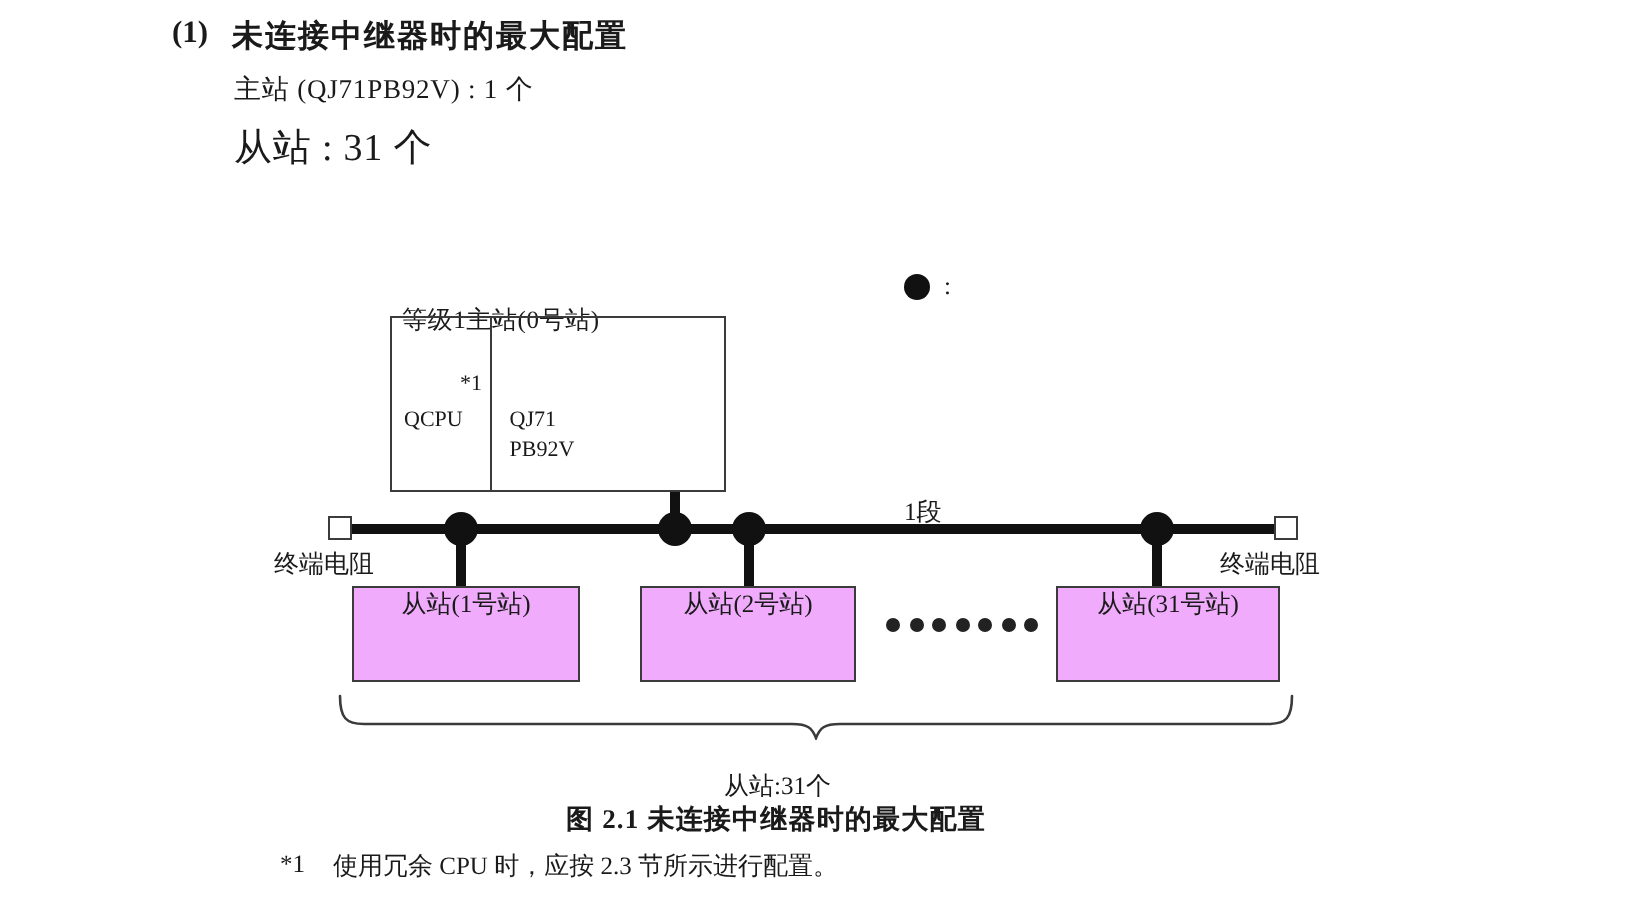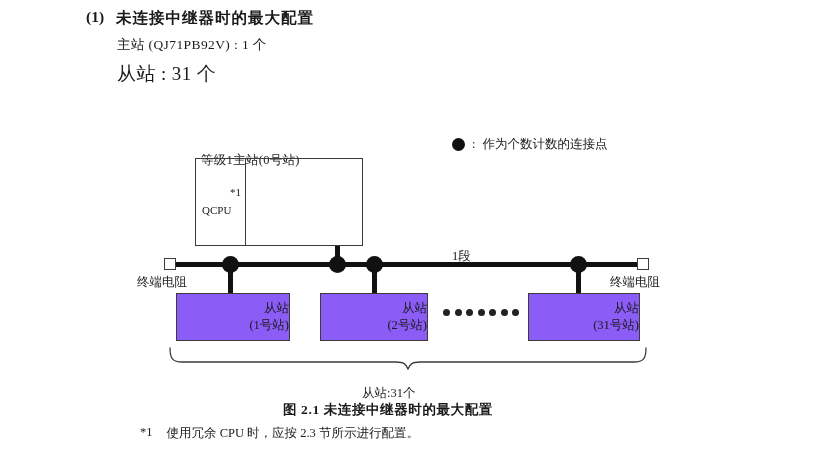--- a/index.html
+++ b/index.html
@@ -139,24 +139,24 @@
   #drop-master { left: 335px; top: 246px;  height: 18px; }
   #drop-s1     { left: 228px; top: 264px;  height: 30px; }
   #drop-s2     { left: 372px; top: 264px;  height: 30px; }
   #drop-s3     { left: 576px; top: 264px;  height: 30px; }
 
   
   .slave-box {
     height: 48px;
     border: 1.4px solid #3b3b3b;
     box-sizing: border-box;
-    background: #8b5cf6;
-    display: flex;
-    flex-direction: column;
-    align-items: flex-end;
+    background: #f0abfc;
+    display: flex;
+    flex-direction: row;
+    align-items: flex-start;
     justify-content: center;
     font-size: 12.5px;
     line-height: 1.38;
     top: 293px;
   }
   #slave-1 { left: 176px; width: 114px; }
   #slave-2 { left: 320px; width: 108px; }
   #slave-3 { left: 528px; width: 112px; }
 
   #ellipsis {
@@ -203,30 +203,35 @@
 <body>
 
 <div class="abs" id="heading-number">(1)</div>
 <div class="abs" id="heading-title">未连接中继器时的最大配置</div>
 <div class="abs" id="spec-master">主站 (QJ71PB92V) : 1 个</div>
 <div class="abs" id="spec-slave">从站 : 31 个</div>
 
 <div class="abs" id="legend">
   <span class="dot"></span>
   <span class="colon">:</span>
-  <span>作为个数计数的连接点</span>
 </div>
 
 <div class="abs" id="master-label">等级1主站(0号站)</div>
 
 <div class="abs" id="master-box">
   <div class="cell" id="cell-cpu">
     <span class="footnote-mark">*1</span>
     <span class="cpu-text">QCPU</span>
   </div>
+  <div class="cell" id="cell-pb">
+    <div>
+      <div>QJ71</div>
+      <div>PB92V</div>
+    </div>
+  </div>
 </div>
 
 <div class="abs drop-line" id="drop-master"></div>
 <div class="abs" id="bus-line"></div>
 <div class="abs" id="seg-label">1段</div>
 
 <div class="abs terminator" id="terminator-left"></div>
 <div class="abs terminator" id="terminator-right"></div>
 <div class="abs" id="terminator-left-label">终端电阻</div>
 <div class="abs" id="terminator-right-label">终端电阻</div>

